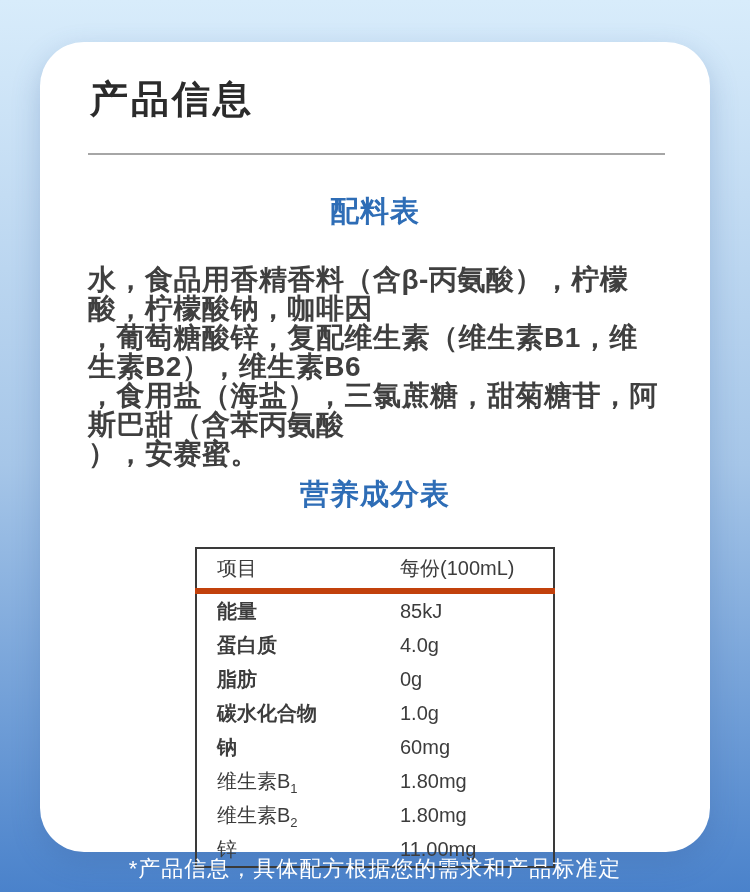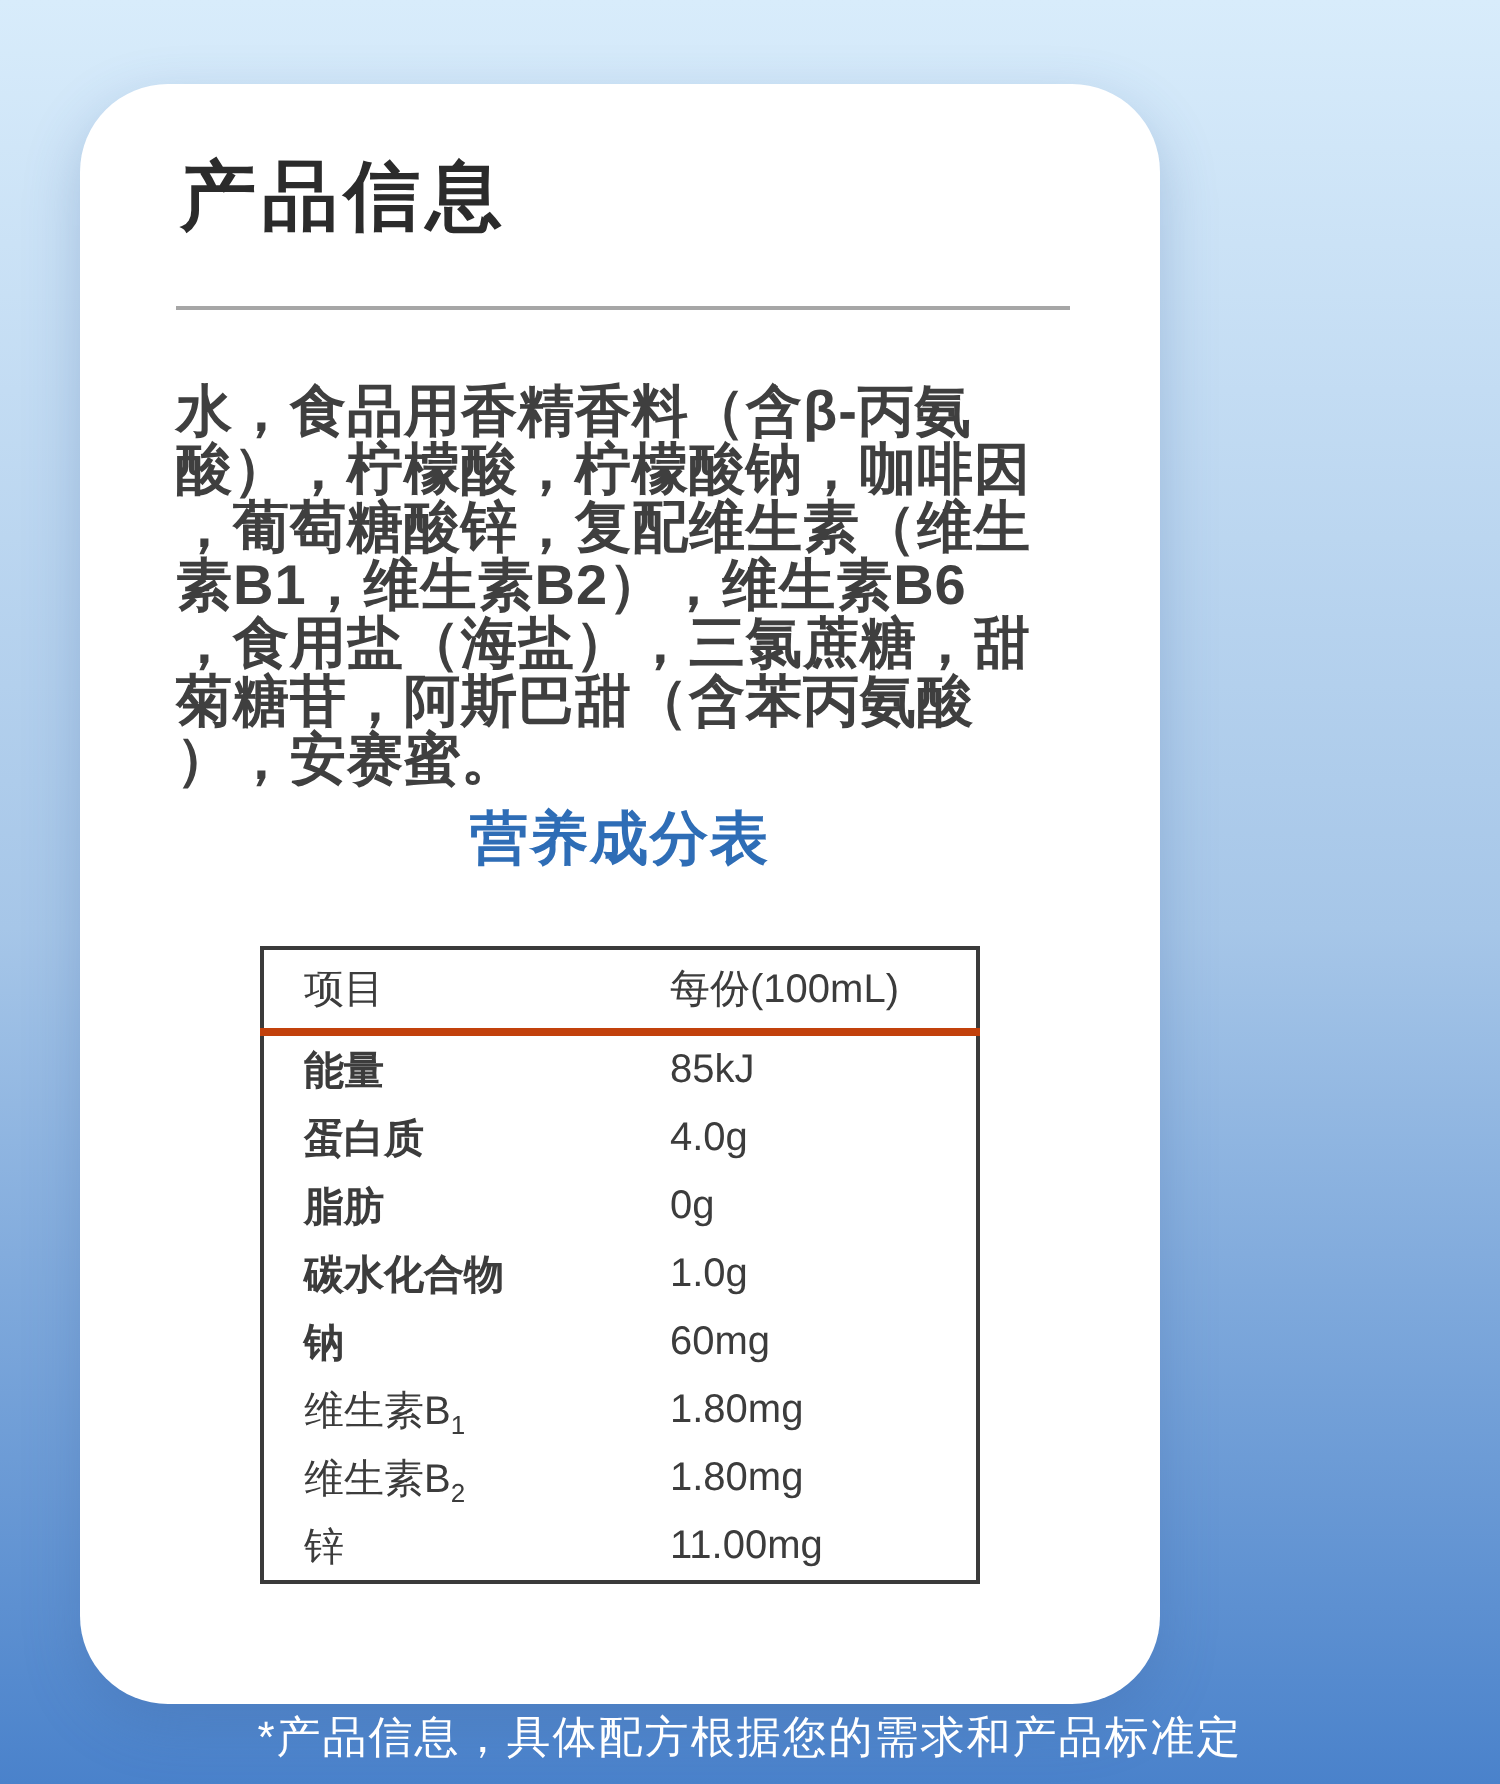--- a/index.html
+++ b/index.html
@@ -10,21 +10,21 @@
   }
   .page {
     position: relative;
     width: 750px; height: 892px;
     background: linear-gradient(180deg, #d8ecfb 0%, #a6c6e8 52%, #4a82cb 100%);
     overflow: hidden;
   }
   .card {
     position: absolute;
     left: 40px; top: 42px;
-    width: 540px; height: 810px;
+    width: 670px; height: 810px;
     background: #ffffff;
     border-radius: 44px;
     box-shadow: 0 10px 28px rgba(60, 100, 160, 0.28);
     box-sizing: border-box;
   }
   .card-header {
     display: flex;
     justify-content: space-between;
     align-items: flex-start;
     padding: 34px 42px 0 50px;
@@ -76,21 +76,21 @@
     border-collapse: collapse;
     border: 2px solid #3a3a3a;
     font-size: 20px;
     color: #3c3c3c;
     table-layout: fixed;
   }
   .nutrition-table th {
     height: 37px;
     font-weight: 400;
     text-align: left;
-    border-bottom: 4px solid #c2410c;
+    border-bottom: 6px solid #c2410c;
   }
   .nutrition-table td { height: 32px; text-align: left; }
   .nutrition-table th:first-child,
   .nutrition-table td:first-child { width: 204px; padding-left: 20px; box-sizing: border-box; }
   .nutrition-table td:last-child, .nutrition-table th:last-child { padding-left: 0; }
   .nutrition-table td.b { font-weight: 700; }
   .nutrition-table sub { font-size: 13px; line-height: 0; }
   .footer-note {
     position: absolute;
     left: 0; right: 0; bottom: 8px;
@@ -106,20 +106,21 @@
 
 <div class="page">
   <div class="card">
 
     <div class="card-header">
       <h1 class="title">产品信息</h1>
     </div>
 
     <hr class="divider">
 
+    <h2 class="section-heading">配料表</h2>
 
     <div class="ingredients">
         <div>水，食品用香精香料（含β-丙氨酸），柠檬酸，柠檬酸钠，咖啡因</div>
         <div>，葡萄糖酸锌，复配维生素（维生素B1，维生素B2），维生素B6</div>
         <div>，食用盐（海盐），三氯蔗糖，甜菊糖苷，阿斯巴甜（含苯丙氨酸</div>
         <div>），安赛蜜。</div>
       </div>
 
     <h2 class="section-heading second">营养成分表</h2>
 

